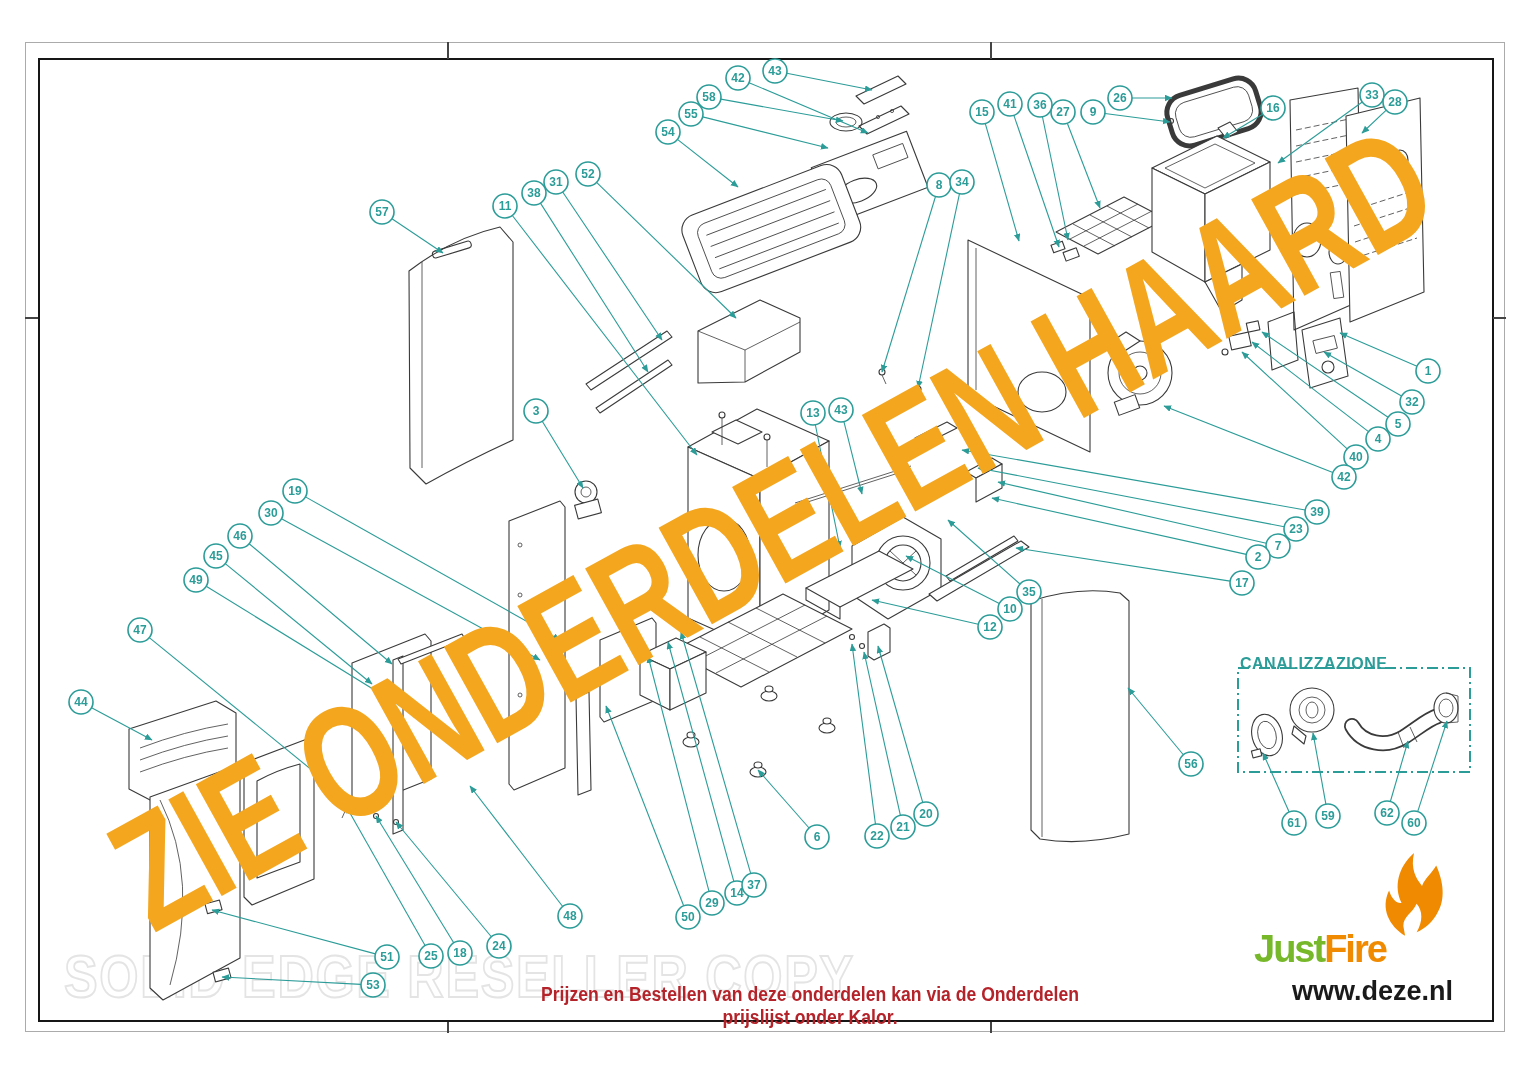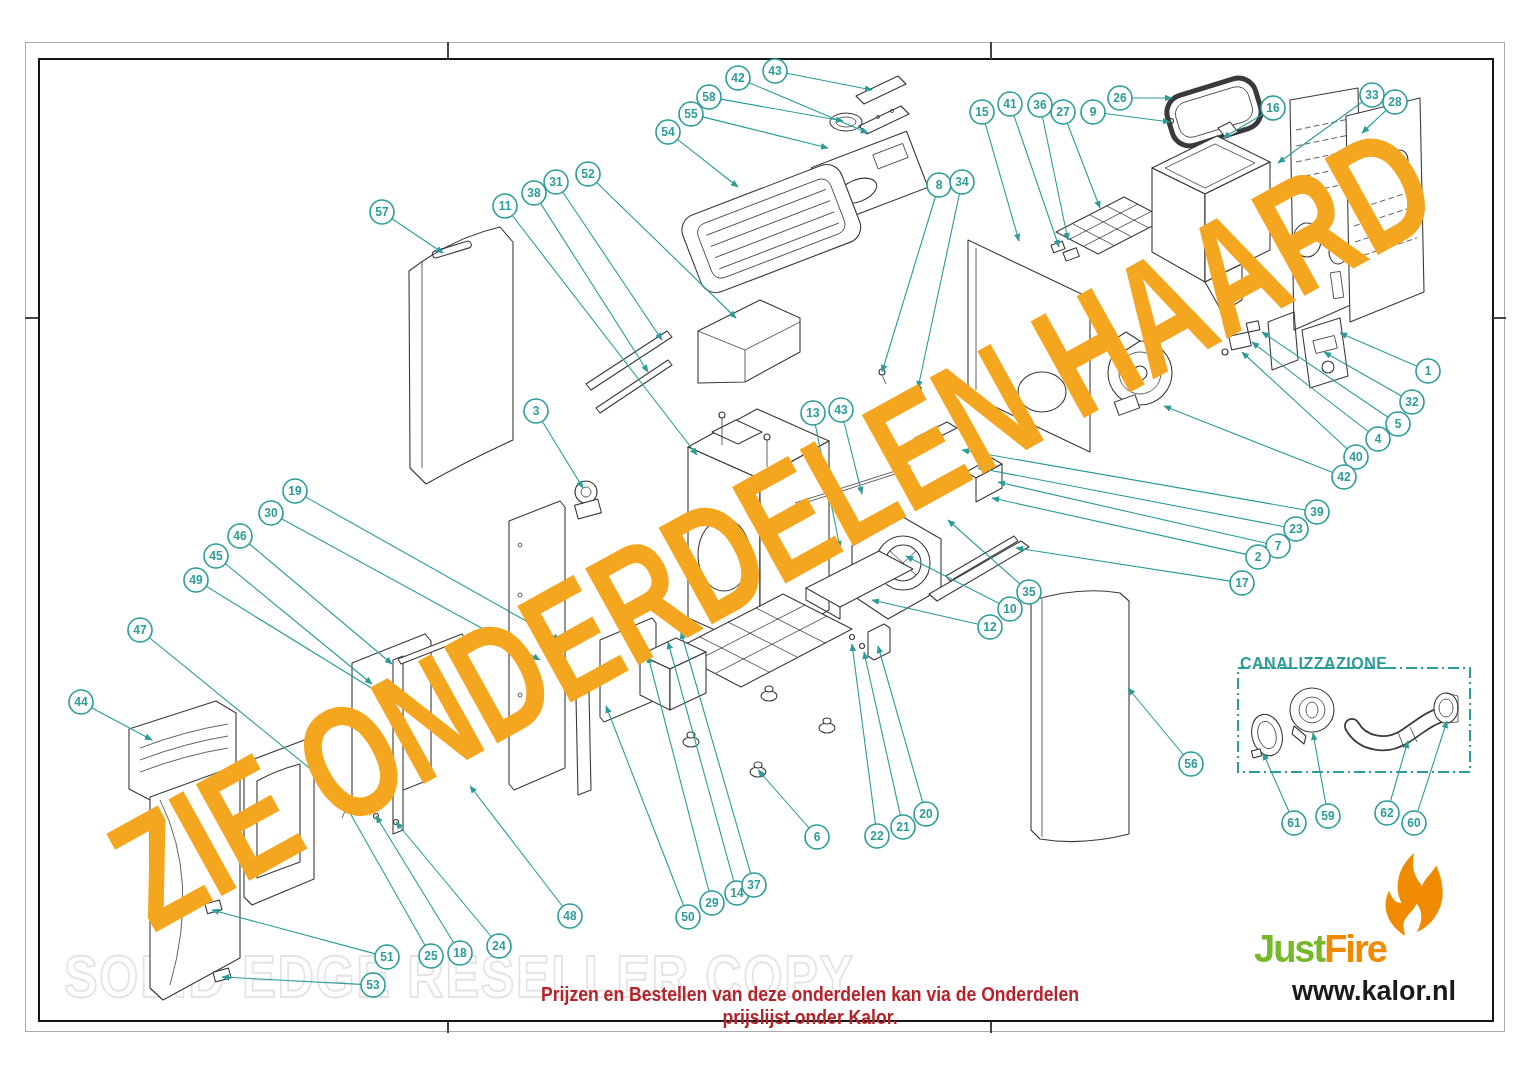--- a/index.html
+++ b/index.html
@@ -585,16 +585,16 @@
 
   <div class="big-watermark" style="color: rgb(244, 166, 30);">ZIE ONDERDELEN HAARD</div>
 
   <div class="footer-note" style="color: rgb(181, 35, 42);">Prijzen en Bestellen van deze onderdelen kan via de Onderdelen prijslijst onder Kalor.</div>
 
   <div class="logo">
     <svg class="flame" width="80" height="92" viewBox="0 0 90 100">
       <path d="M44,97 C26,86 16,66 26,46 C29,56 35,61 40,60 C31,42 36,20 54,4 C50,22 56,32 63,41 C67,31 74,27 79,18 C87,36 90,56 80,72 C75,81 67,89 57,93 C64,81 64,69 57,61 C52,72 42,75 42,86 Z" fill="#F08A00"></path>
     </svg>
     <div class="brand"><span style="color: rgb(118, 184, 42);">Just</span><span style="color: rgb(240, 138, 0);">Fire</span></div>
-    <div class="site">www.kalor.nl</div>
+    <div class="site">www.deze.nl</div>
   </div>
 
 </div>
 
 </body></html>

